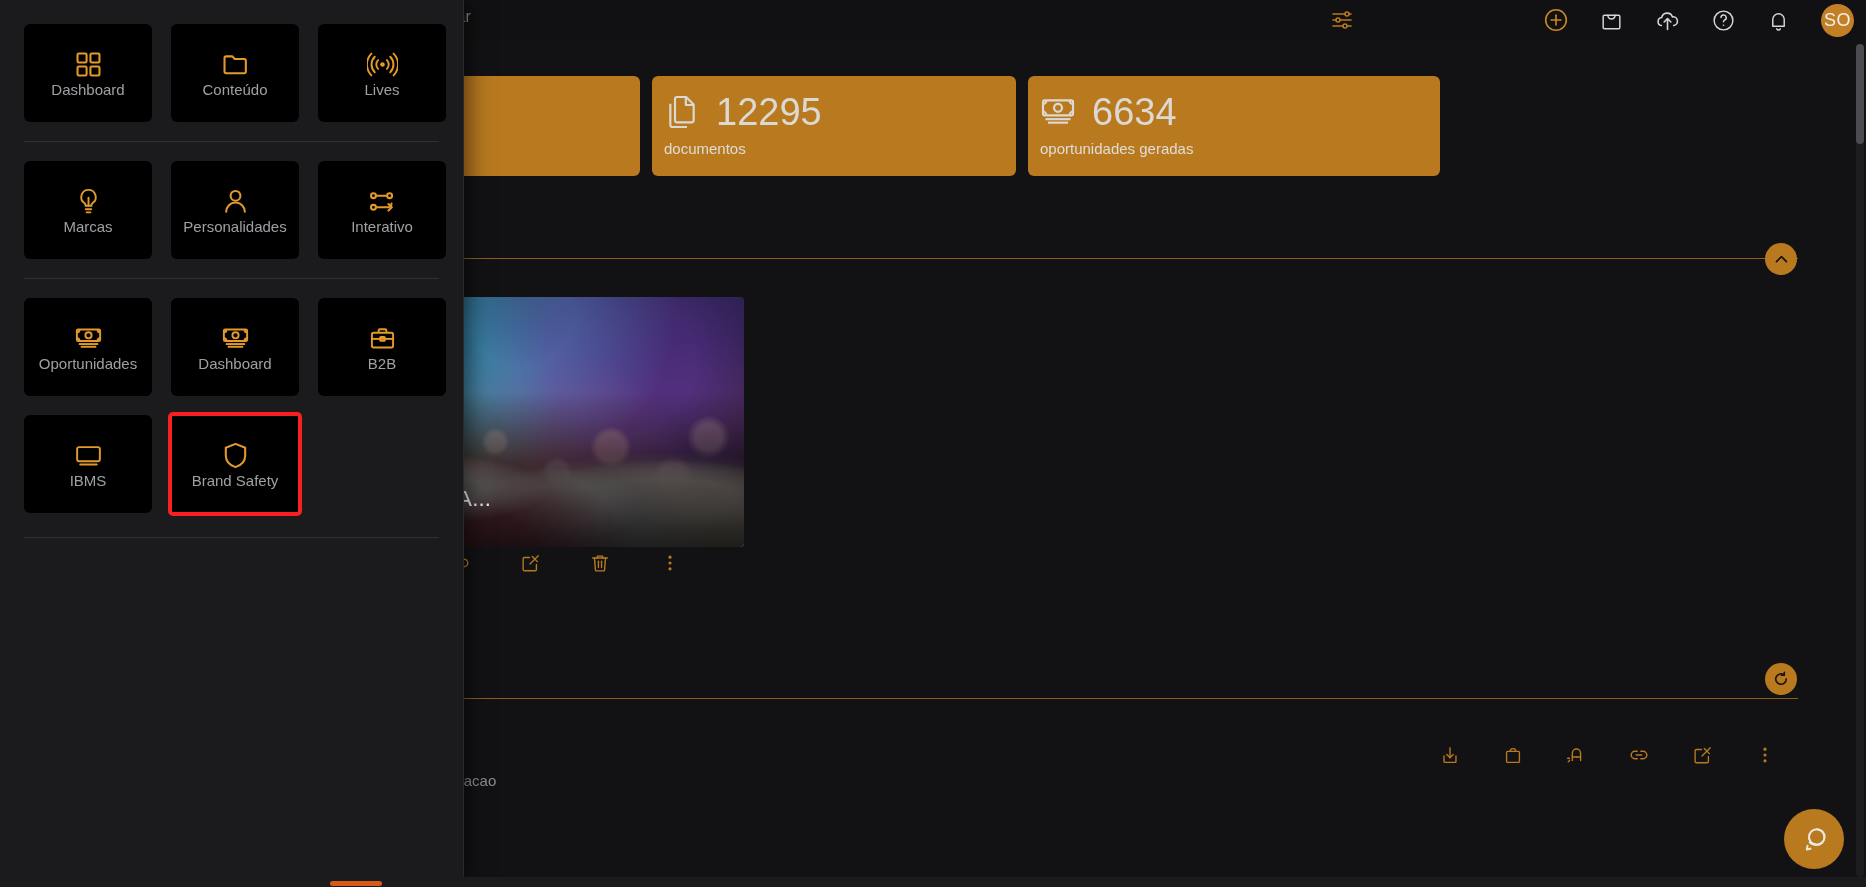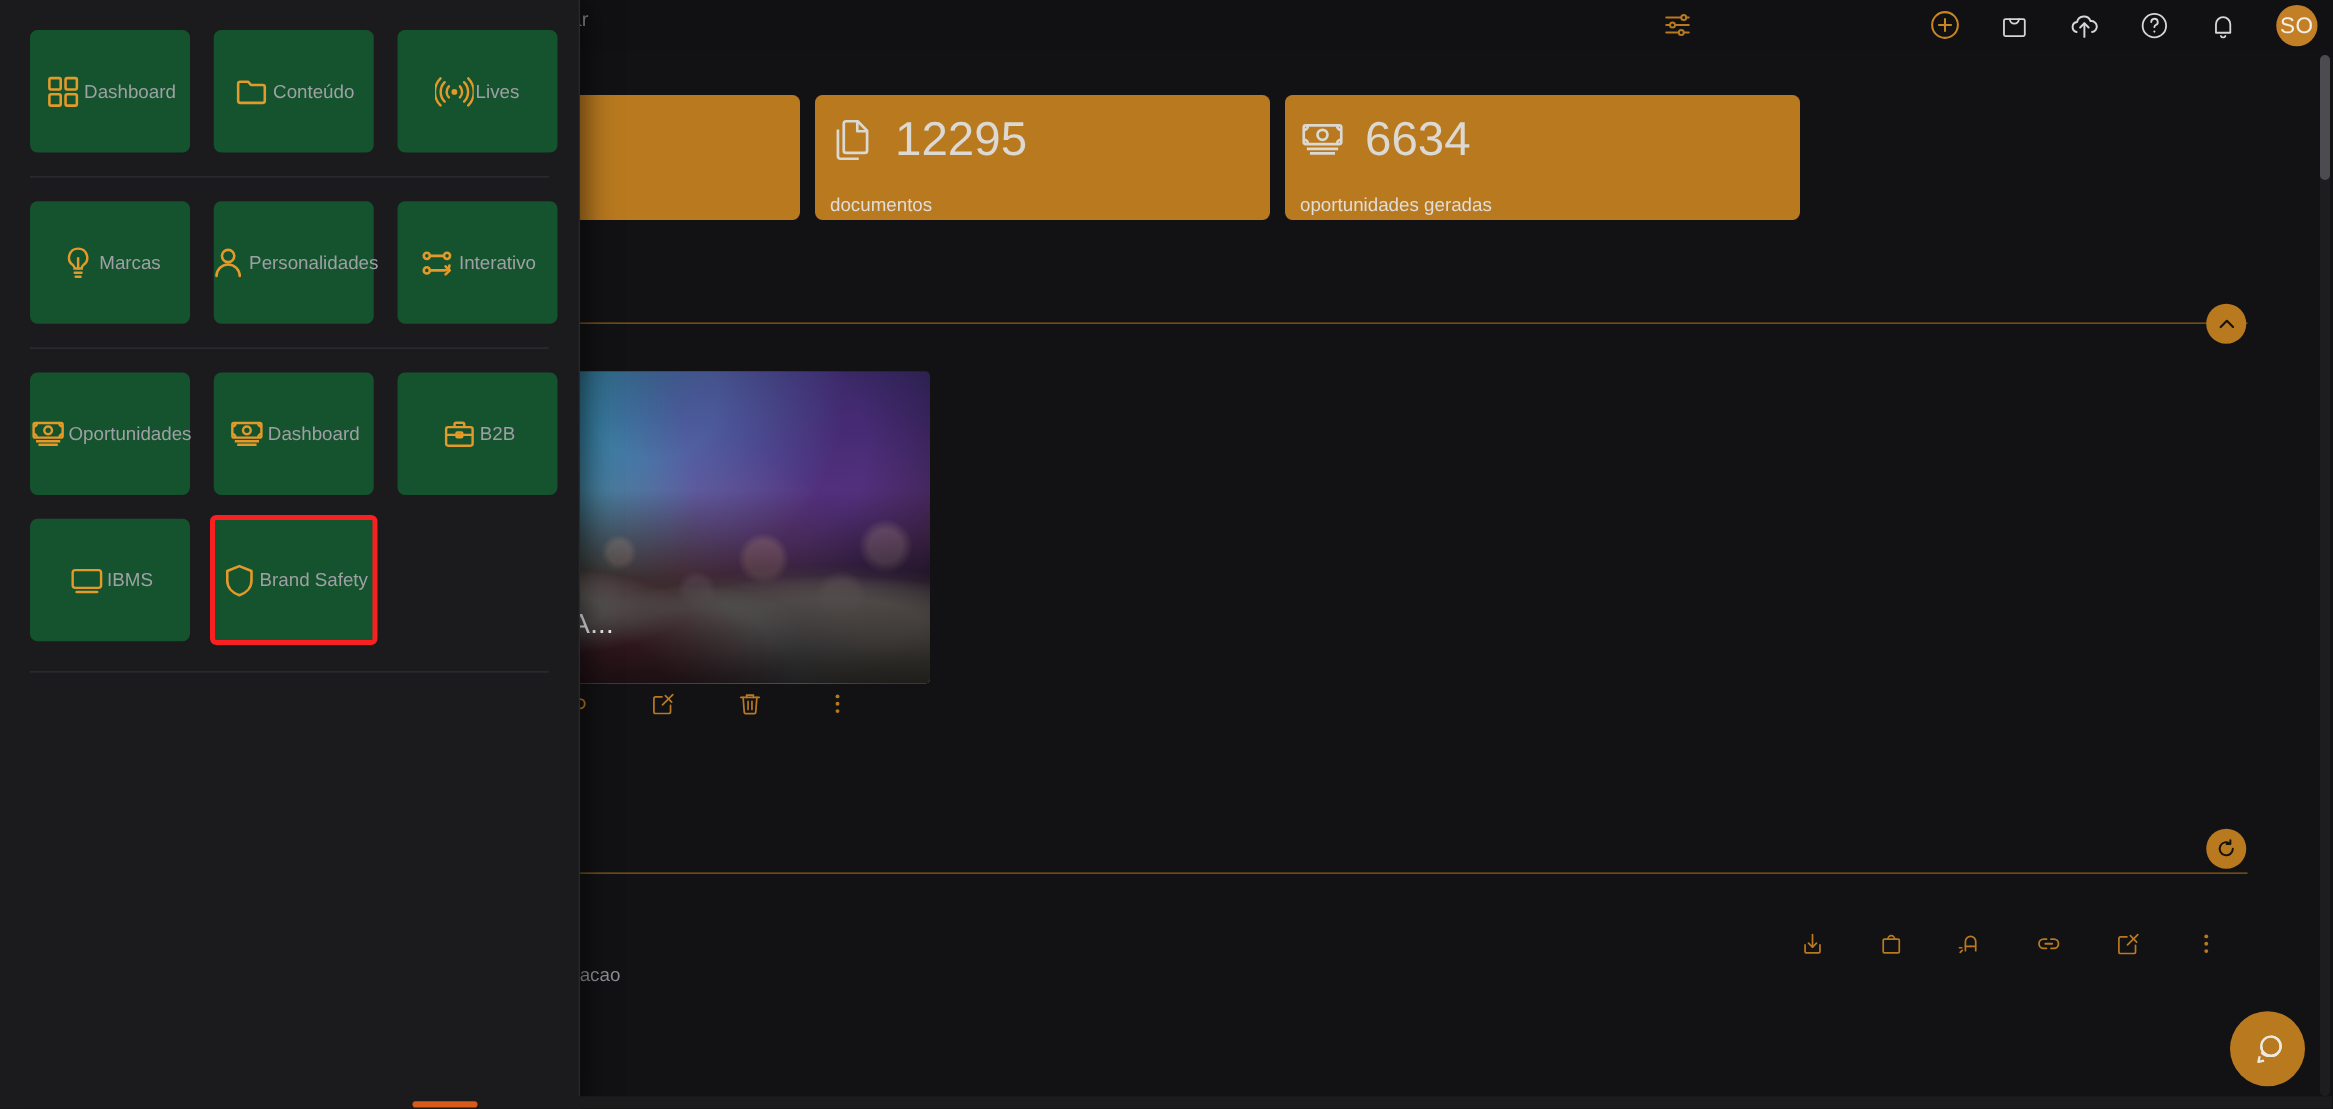--- a/index.html
+++ b/index.html
@@ -39,21 +39,21 @@
   .stats { position: absolute; top: 76px; left: 150px; display: flex; gap: 12px; }
   .stat-card {
     background: #b8791f; border-radius: 6px; height: 100px;
     padding: 16px 10px; color: #d9d5cf; position: relative;
   }
   .stat-card.c0 { width: 490px; }
   .stat-card.c2 { width: 364px; }
   .stat-card.c3 { width: 412px; }
   .stat-top { display: flex; align-items: center; gap: 14px; }
   .stat-value { font-size: 38px; font-weight: 300; color: #dcd8d2; line-height: 1; }
-  .stat-label { margin-top: 24px; margin-left: 2px; font-size: 15px; color: #e0dcd6; }
+  .stat-label { margin-top: 8px; margin-left: 2px; font-size: 15px; color: #e0dcd6; }
 
   
   .panel-divider {
     position: absolute; left: 394px; width: 1404px; height: 1px;
     background: #b8791f; opacity: .75;
   }
   .collapse-btn, .refresh-btn {
     position: absolute; width: 32px; height: 32px; border-radius: 50%;
     background: #b8791f; display: flex; align-items: center; justify-content: center;
     cursor: pointer;
@@ -132,22 +132,22 @@
 
   
   .menu-panel {
     position: absolute; left: 0; top: 0; width: 464px; height: 887px;
     background: #1b1b1e; border-right: 1px solid #2a2a2e;
     box-shadow: 4px 0 22px rgba(0,0,0,.55);
   }
   .menu-group { padding: 0 24px; }
   .menu-grid { display: grid; grid-template-columns: repeat(3, 128px); gap: 19px; }
   .menu-tile {
-    width: 128px; height: 98px; background: #14532d; border-radius: 6px;
-    display: flex; flex-direction: row; align-items: center; justify-content: center;
+    width: 128px; height: 98px; background: #000000; border-radius: 6px;
+    display: flex; flex-direction: column; align-items: center; justify-content: center;
     gap: 1px; cursor: pointer;
   }
   .menu-tile .lbl { color: #9fa0a5; font-size: 15px; }
   .menu-sep { height: 1px; background: #303034; margin: 19px 24px; }
   .tile-highlight { outline: 4px solid #f82020; outline-offset: -1px; border-radius: 2px; }
 
   
   .scrollbar-v {
     position: absolute; right: 2px; top: 44px; width: 8px; height: 100px;
     background: #4b4b50; border-radius: 4px;

